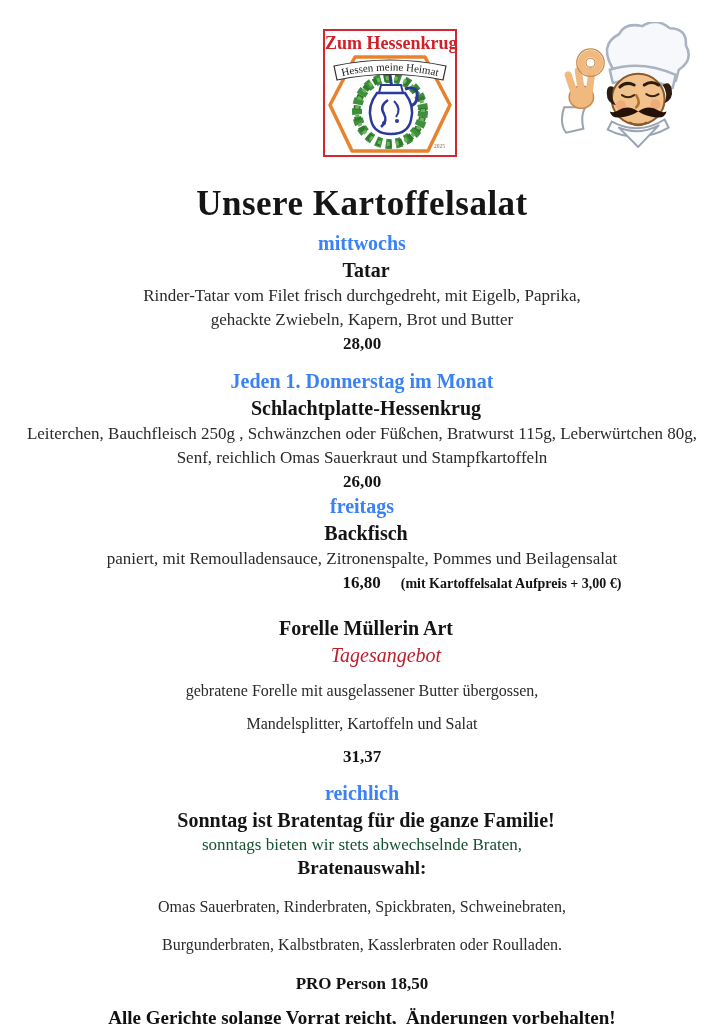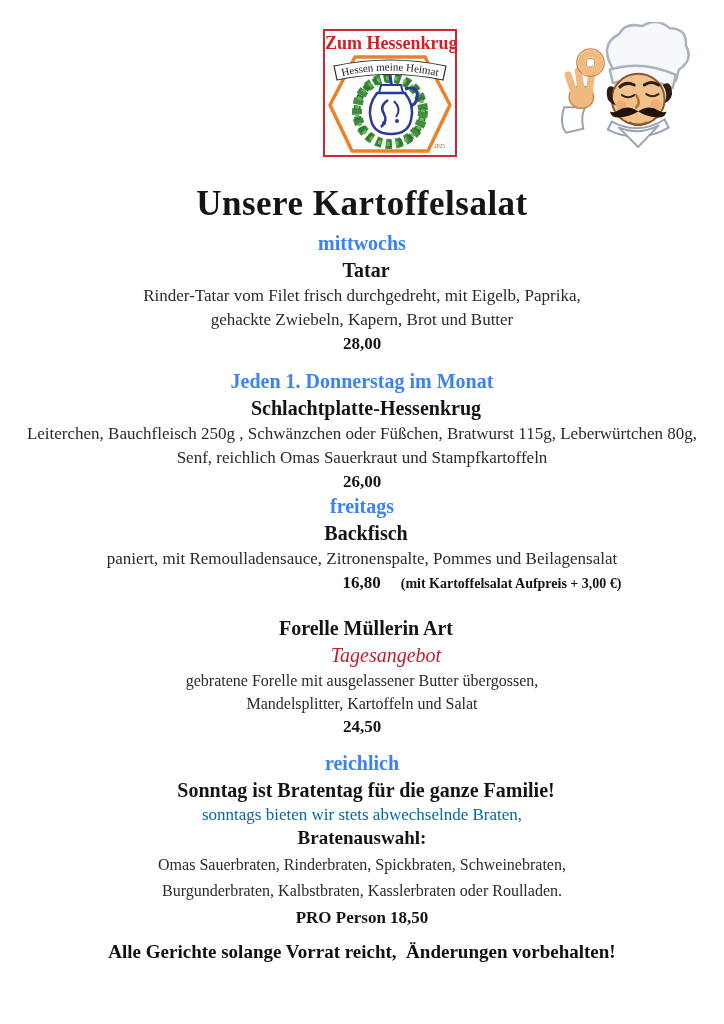--- a/index.html
+++ b/index.html
@@ -37,23 +37,23 @@
   .s1{margin-top:230px;}
   .s2{margin-top:13px;}
   .s3{}
   .s4{margin-top:19px;}
   .s5{margin-top:12px;}
   .day{
     margin:0;font-size:20px;font-weight:bold;color:#3b82f6;line-height:27px;
   }
   .dish{margin:0;font-size:20px;font-weight:bold;color:#141414;line-height:27px;padding-left:8px;}
   .desc{margin:0;font-size:17px;line-height:24px;color:#2a2a2a;text-align:center;}
-  .desc-sm{margin:0;font-size:16px;line-height:23px;color:#2a2a2a;}
-  .desc-tight{margin:0;font-size:17px;line-height:22px;color:#0369a1;}
-  .list-line{margin:4px;font-size:16px;line-height:22px;color:#2a2a2a;}
+  .desc-sm{margin:10px;font-size:16px;line-height:23px;color:#2a2a2a;}
+  .desc-tight{margin:0;font-size:17px;line-height:22px;color:#14532d;}
+  .list-line{margin:16px;font-size:16px;line-height:22px;color:#2a2a2a;}
   .price{margin:0;font-size:17px;font-weight:bold;line-height:23px;color:#141414;}
   .subheading-red{
     margin:0;font-size:20px;font-style:italic;color:#bf1e2d;line-height:27px;
     font-weight:normal;
     padding-left:48px;
   }
   .list-heading{margin:0;font-size:19px;font-weight:bold;line-height:24px;color:#141414;}
   .price-line{
     display:flex;justify-content:center;align-items:baseline;gap:20px;
     position:relative;left:120px;
@@ -178,21 +178,21 @@
         <span>16,80</span>
         <span class="note">(mit Kartoffelsalat Aufpreis + 3,00 €)</span>
       </div>
     </section>
 
     <section class="s4">
       <h3 class="dish">Forelle Müllerin Art</h3>
       <p class="subheading-red">Tagesangebot</p>
       <p class="desc-sm">gebratene Forelle mit ausgelassener Butter übergossen,</p>
       <p class="desc-sm">Mandelsplitter, Kartoffeln und Salat</p>
-      <p class="price">24,50</p>
+      <p class="price">31,37</p>
     </section>
 
     <section class="s5">
       <h2 class="day">reichlich</h2>
       <h3 class="dish">Sonntag ist Bratentag für die ganze Familie!</h3>
       <p class="desc-tight">sonntags bieten wir stets abwechselnde Braten,</p>
       <p class="list-heading">Bratenauswahl:</p>
       <p class="list-line">Omas Sauerbraten, Rinderbraten, Spickbraten, Schweinebraten,</p>
       <p class="list-line">Burgunderbraten, Kalbstbraten, Kasslerbraten oder Roulladen.</p>
       <p class="price">PRO Person 18,50</p>

